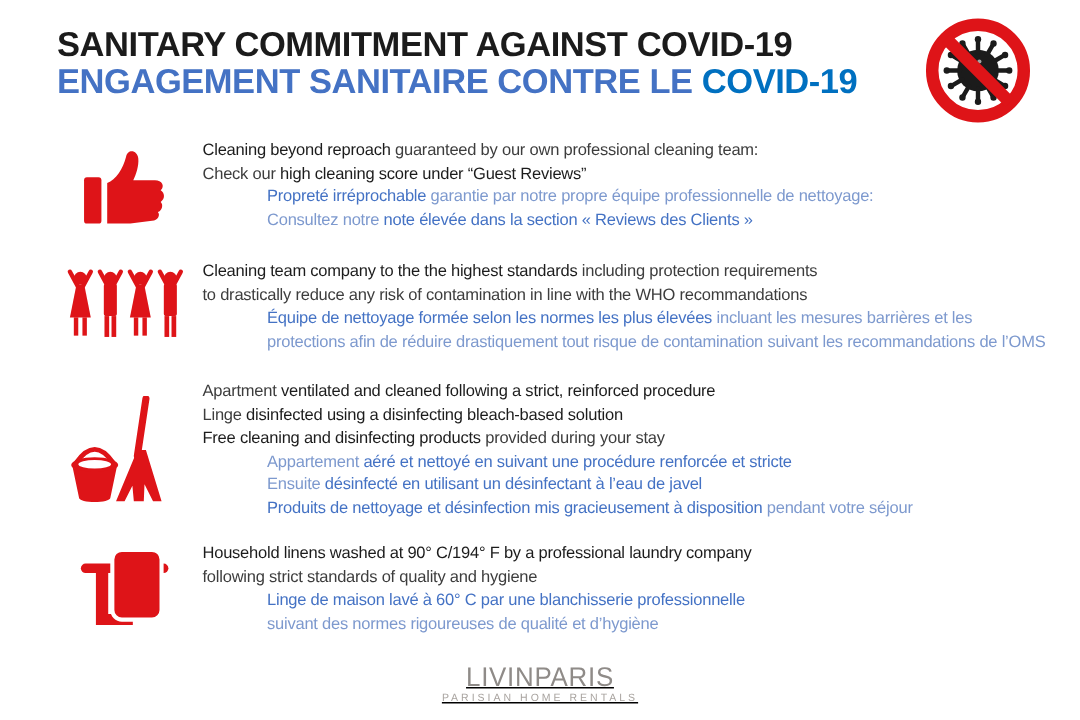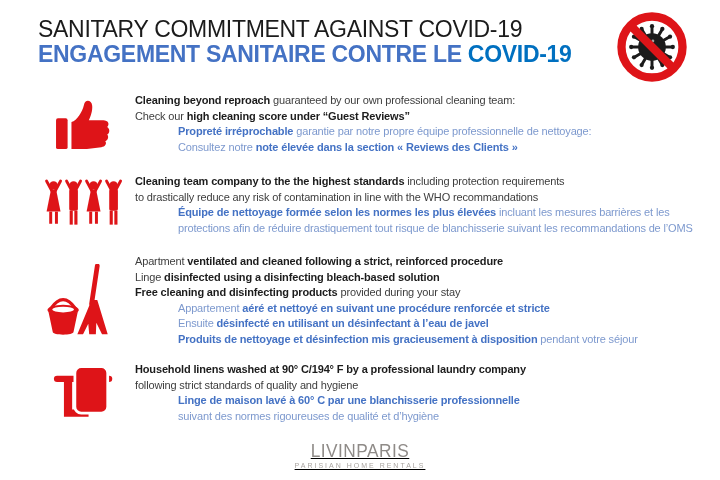--- a/index.html
+++ b/index.html
@@ -3,38 +3,38 @@
 <meta charset="utf-8">
 <style>
   html,body{margin:0;padding:0;background:#fff;}
   .page{
     position:relative; width:720px; height:480px; overflow:hidden;
     background:#ffffff; font-family:"Liberation Sans", sans-serif;
   }
   
   .titles{position:absolute; left:38px; top:17px;}
   .title-en{
-    margin:0; font-size:23px; line-height:25px; font-weight:400;
+    margin:0; font-size:23px; line-height:25px; font-weight:700;
     letter-spacing:-0.3px; color:var(--ink);
   }
   .title-fr{
     margin:0; font-size:23px; line-height:25px; font-weight:700;
     letter-spacing:-0.3px; color:var(--fr-bold);
   }
   .title-fr .covid{color:var(--covid-blue);}
   .novirus{position:absolute; left:615px; top:10px; width:74px; height:74px; color:var(--red);}
   
   .row{position:absolute; left:38px; display:flex; align-items:center;}
   .iconbox{
     width:92px; flex:none; display:flex; align-items:center; justify-content:center;
     color:var(--red); margin-right:5px;
   }
   .textbox{white-space:nowrap;}
   .line{font-size:11px; line-height:15.6px; letter-spacing:-0.15px;}
-  .line b{font-weight:700;}
+  .line b{font-weight:400;}
   .line.en{color:#3d3d3d;}
   .line.en b{color:#1c1c1c;}
   .line.fr{color:var(--fr-light);margin-left:43px;}
   .line.fr b{color:var(--fr-bold);}
   
   .footer{position:absolute; left:0; right:0; top:441px; text-align:center;text-decoration:underline;}
   .logo{
     font-size:18px; line-height:20px; font-weight:300; letter-spacing:0.5px;
     color:var(--logo-gray); transform:scaleX(0.96);
   }
@@ -117,21 +117,21 @@
         <circle cx="80" cy="7" r="5"></circle>
         <rect x="75" y="11" width="10" height="25" rx="2"></rect>
         <rect x="75.5" y="36" width="3.6" height="16"></rect>
           <rect x="80.9" y="36" width="3.6" height="16"></rect>
       </svg>
     </div>
     <div class="textbox">
         <div class="line en"><b>Cleaning team company to the the highest standards</b><span> including protection requirements</span></div>
         <div class="line en"><span>to drastically reduce any risk of contamination in line with the WHO recommandations</span></div>
         <div class="line fr"><b>Équipe de nettoyage formée selon les normes les plus élevées</b><span> incluant les mesures barrières et les</span></div>
-        <div class="line fr"><span>protections afin de réduire drastiquement tout risque de blanchisserie suivant les recommandations de l’OMS</span></div>
+        <div class="line fr"><span>protections afin de réduire drastiquement tout risque de contamination suivant les recommandations de l’OMS</span></div>
       </div>
   </section>
 
   <section class="row" style="top:254px">
     <div class="iconbox">
       <svg width="82" height="74" viewBox="0 0 86 78" fill="currentColor" aria-hidden="true">
         <path d="M57 2 L51 42" stroke="currentColor" stroke-width="5" stroke-linecap="round" fill="none"></path>
         <path d="M51 38 L36 74 L42 74 L47.5 63 L48.5 74 L55.5 74 L56 62 L62 74 L68 74 L57 38 Z"></path>
         <path d="M8 47 Q21 28 34 47" fill="none" stroke="currentColor" stroke-width="3.5"></path>
         <ellipse cx="21" cy="48.5" rx="16.5" ry="5.5"></ellipse>

